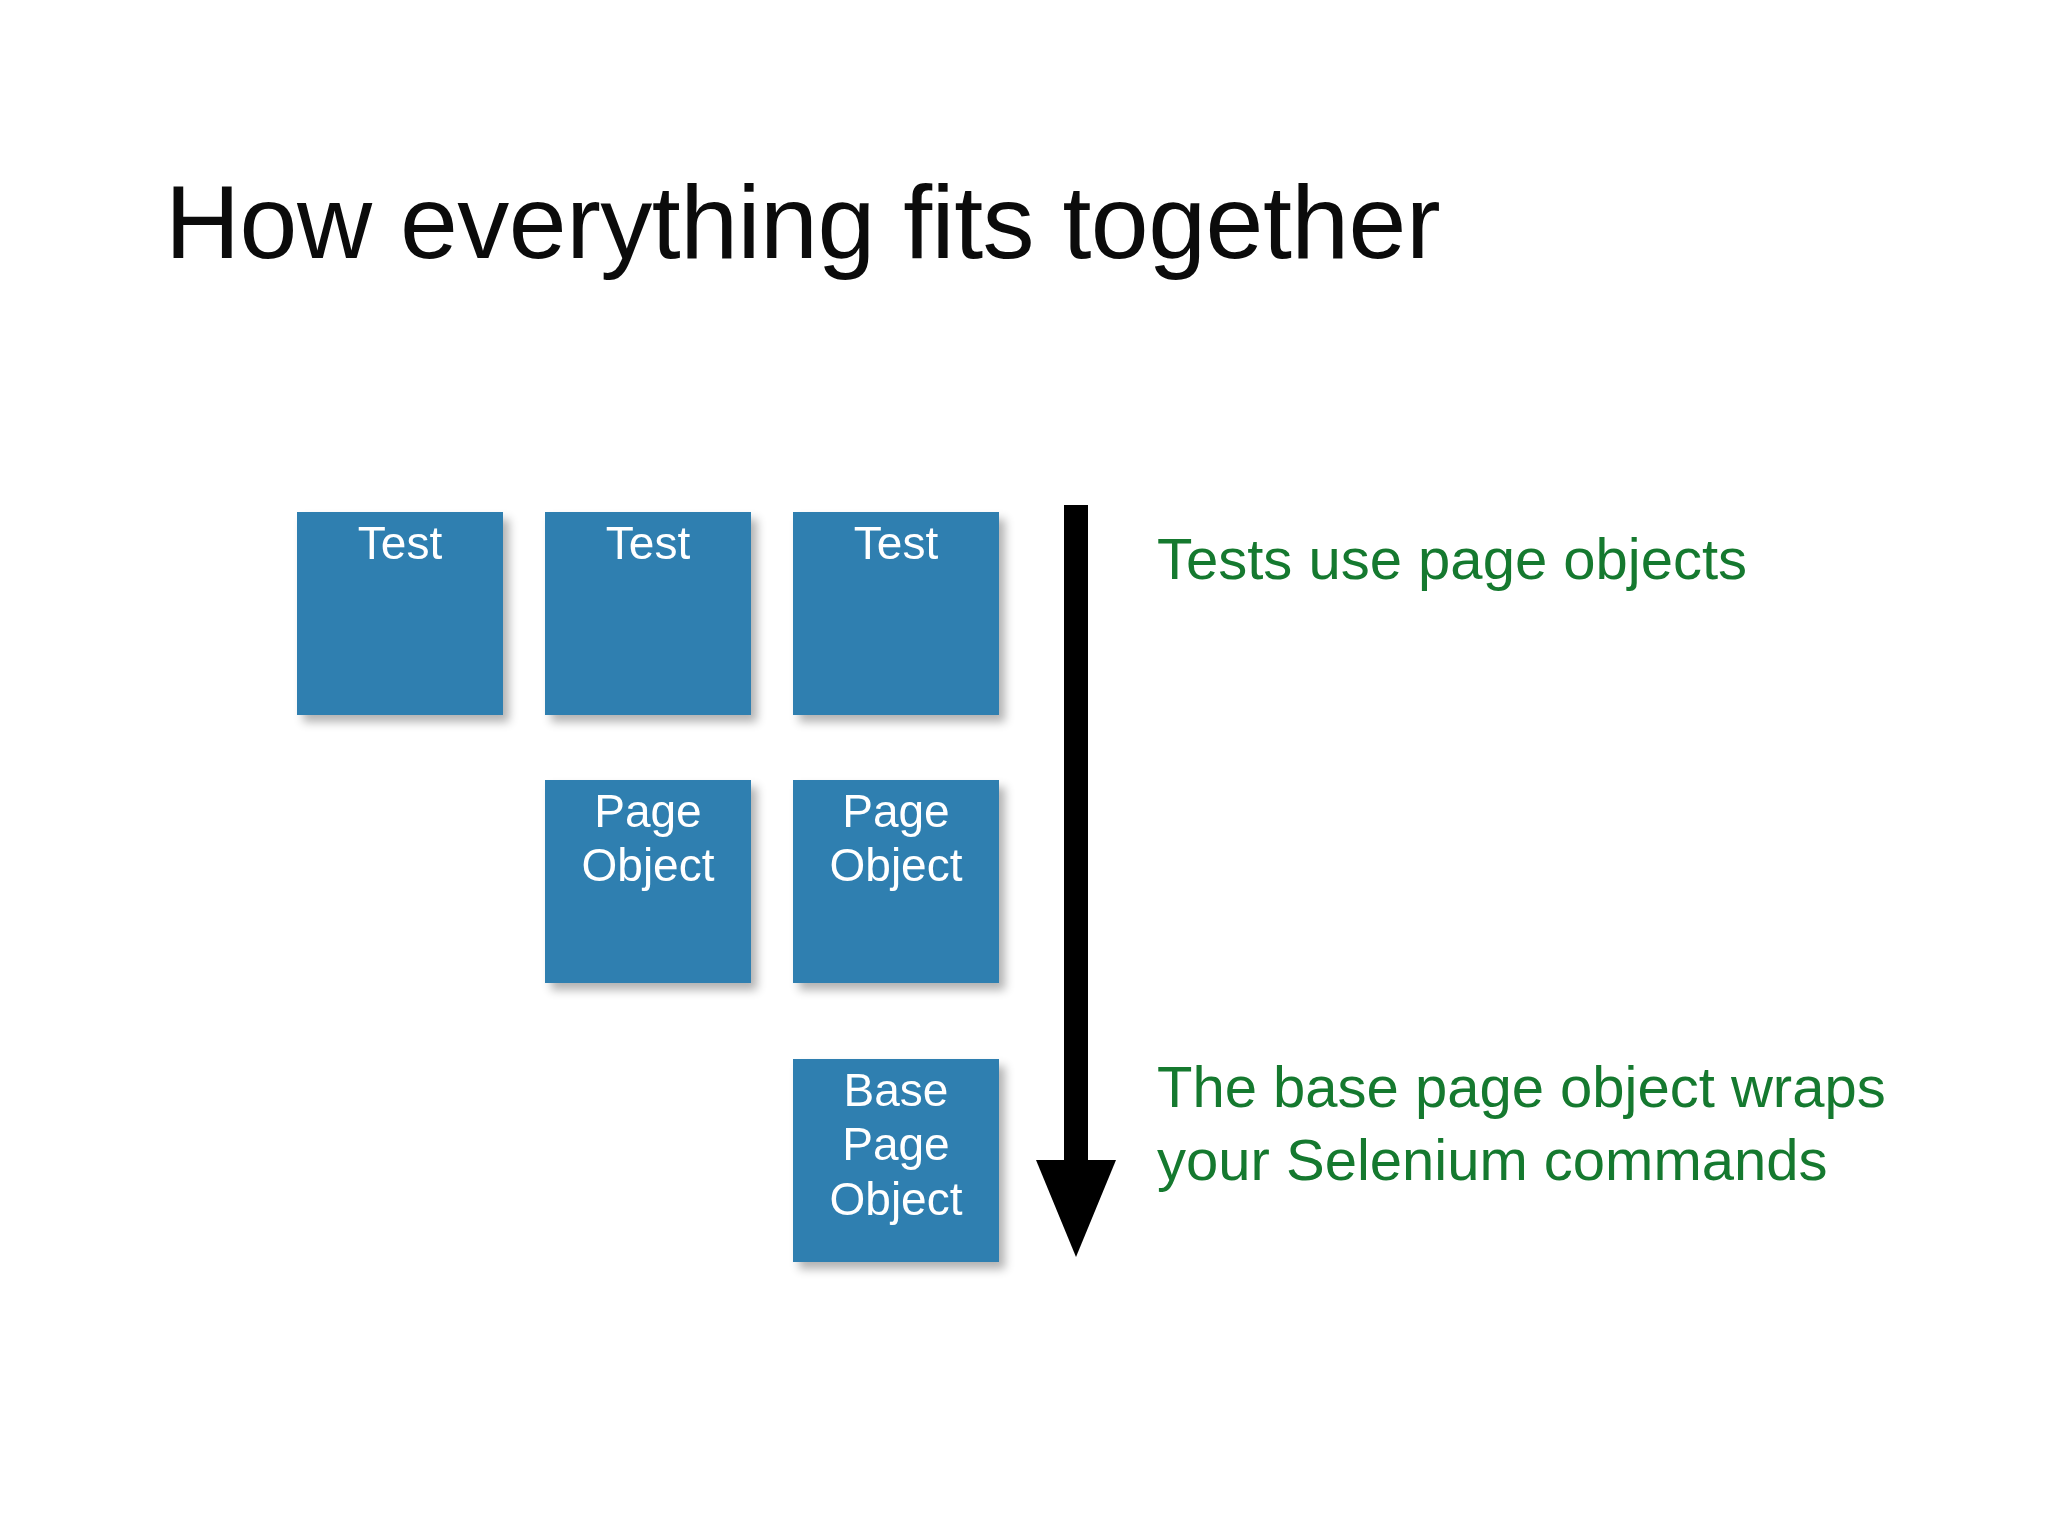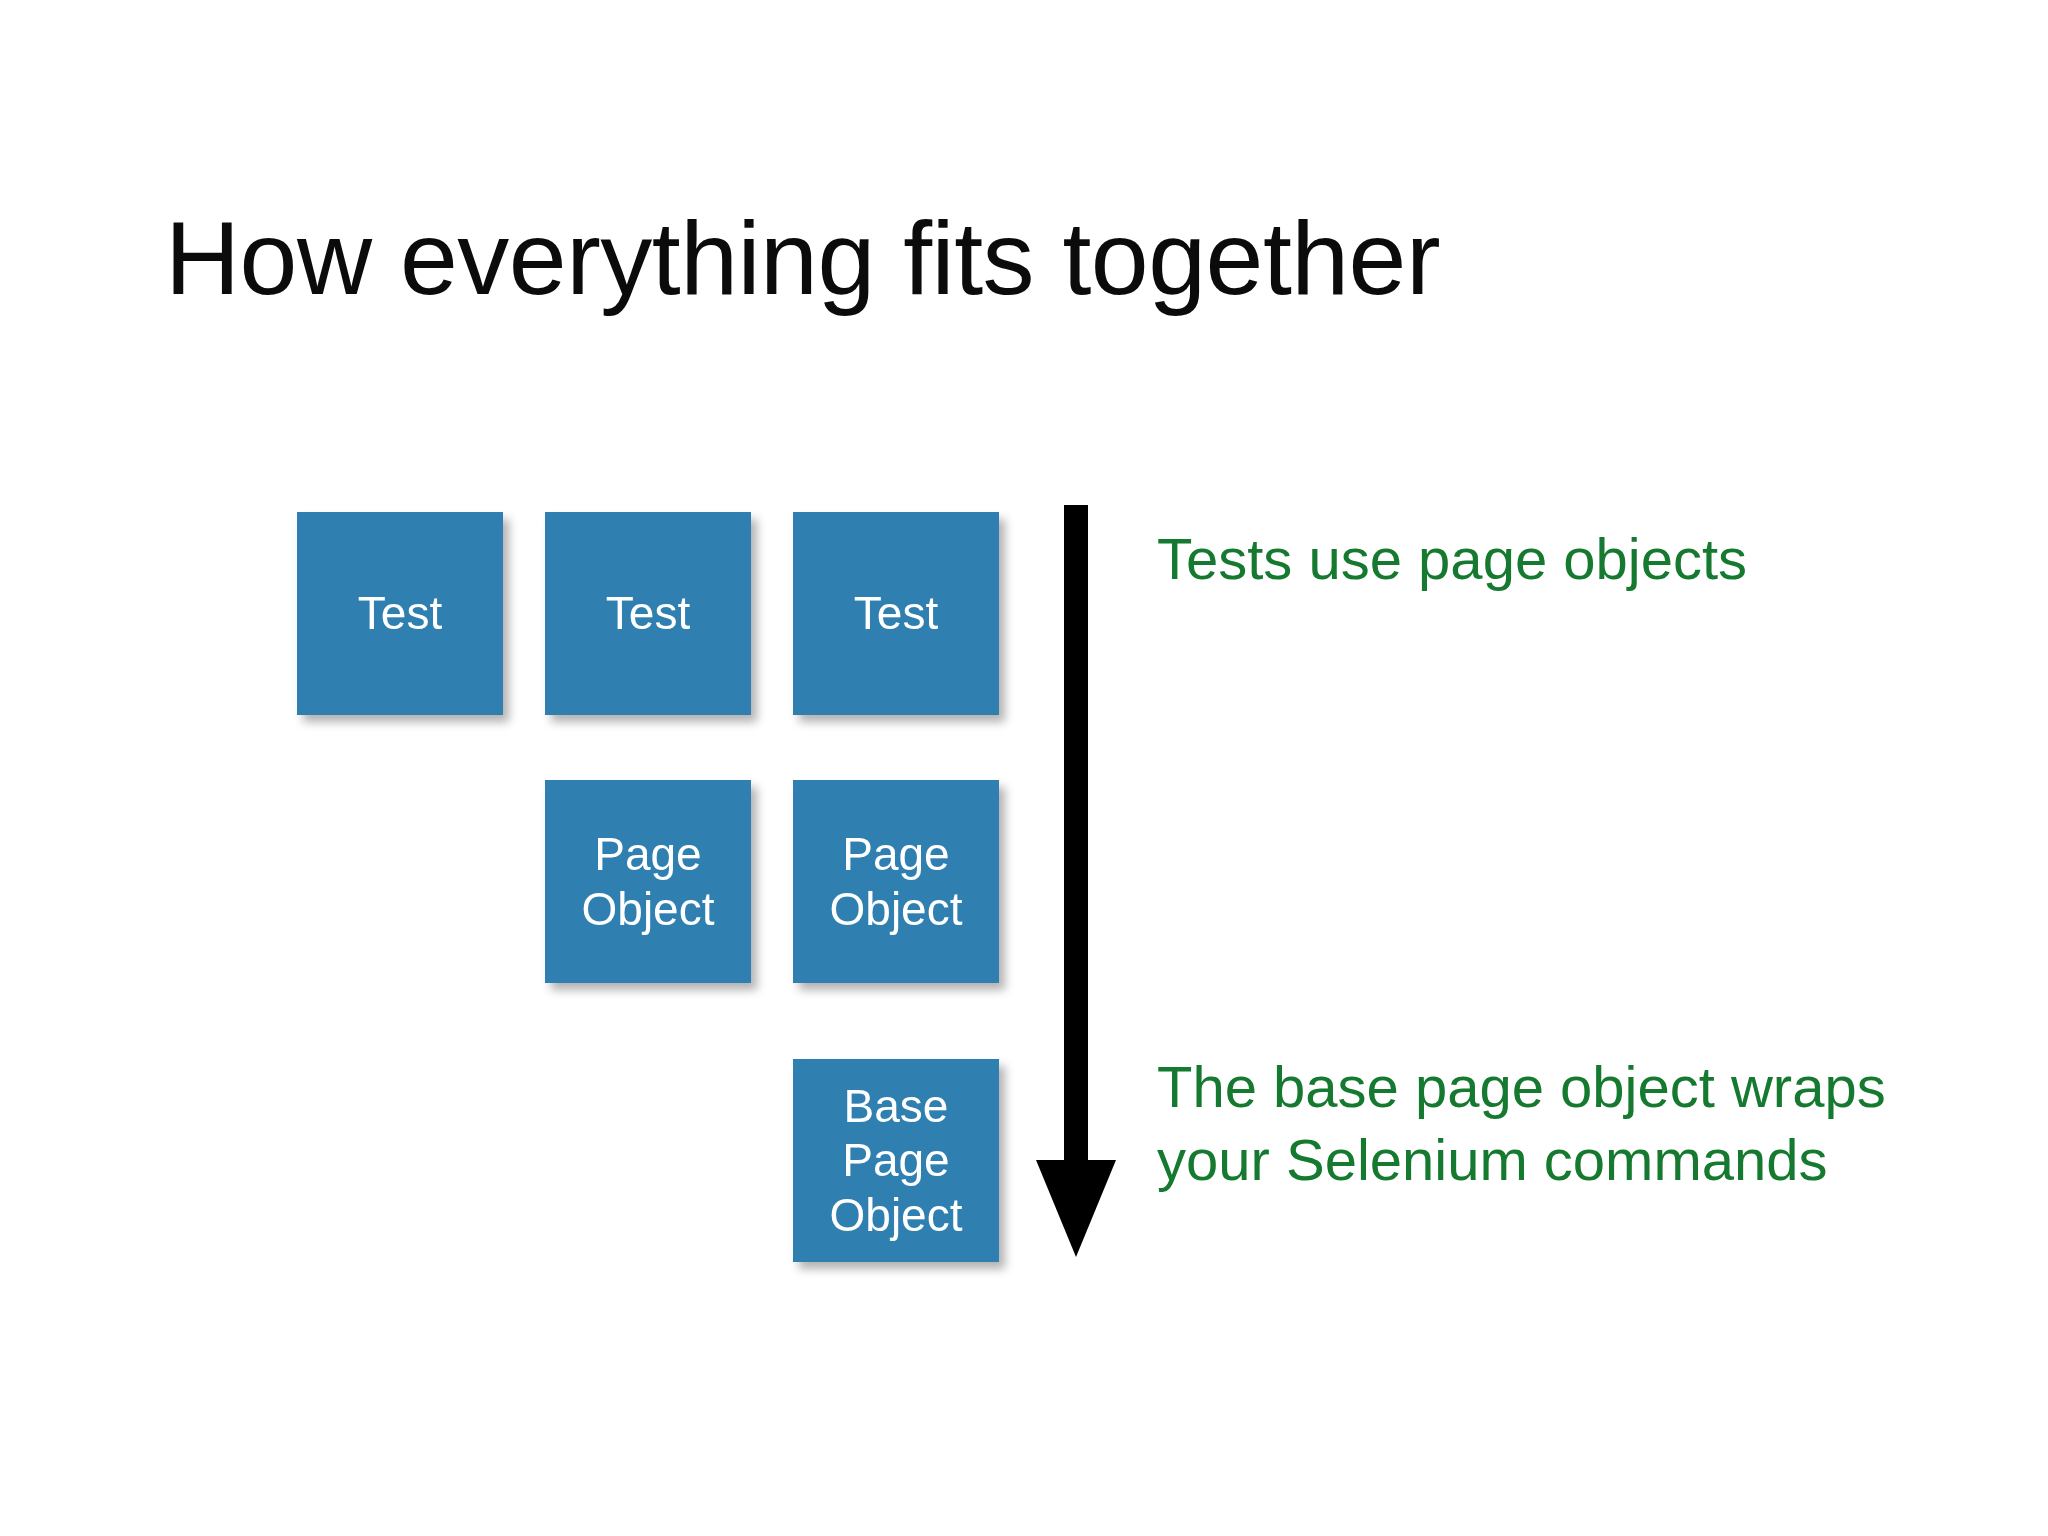--- a/index.html
+++ b/index.html
@@ -27,38 +27,36 @@
     position: absolute;
     left: 165px;
     top: 168px;
     width: 1750px;
     font-size: 104px;
     line-height: 1.05;
     font-weight: 400;
     color: #0b0b0b;
     letter-spacing: -0.5px;
     white-space: nowrap;
-    margin-top: 36px;
   }
 
   
   .node-box {
     position: absolute;
     background-color: #2f7fb0;
     color: #ffffff;
     display: flex;
-    align-items: center;
     justify-content: center;
     text-align: center;
     font-size: 46px;
     line-height: 1.18;
     font-weight: 400;
     box-shadow: 6px 7px 9px rgba(0, 0, 0, 0.30);
     box-sizing: border-box;
-    padding: 20px;
+    padding: 4px;
   }
   .node-label {
     display: block;
     white-space: pre-line;
   }
 
   
   #box-test-1 { left: 297px;  top: 512px; width: 206px; height: 203px; }
   #box-test-2 { left: 545px;  top: 512px; width: 206px; height: 203px; }
   #box-test-3 { left: 793px;  top: 512px; width: 206px; height: 203px; }

